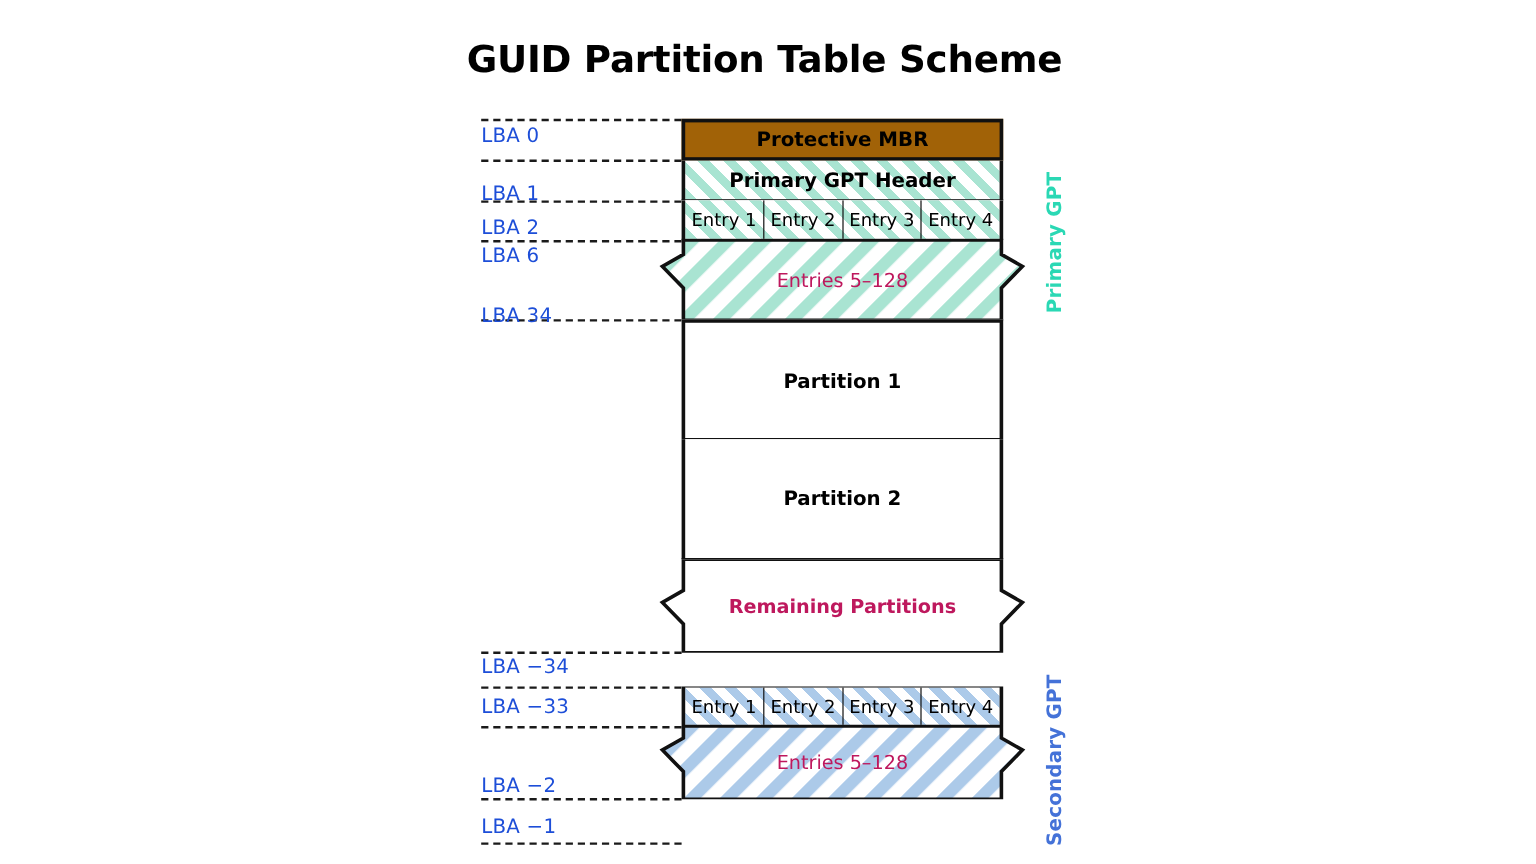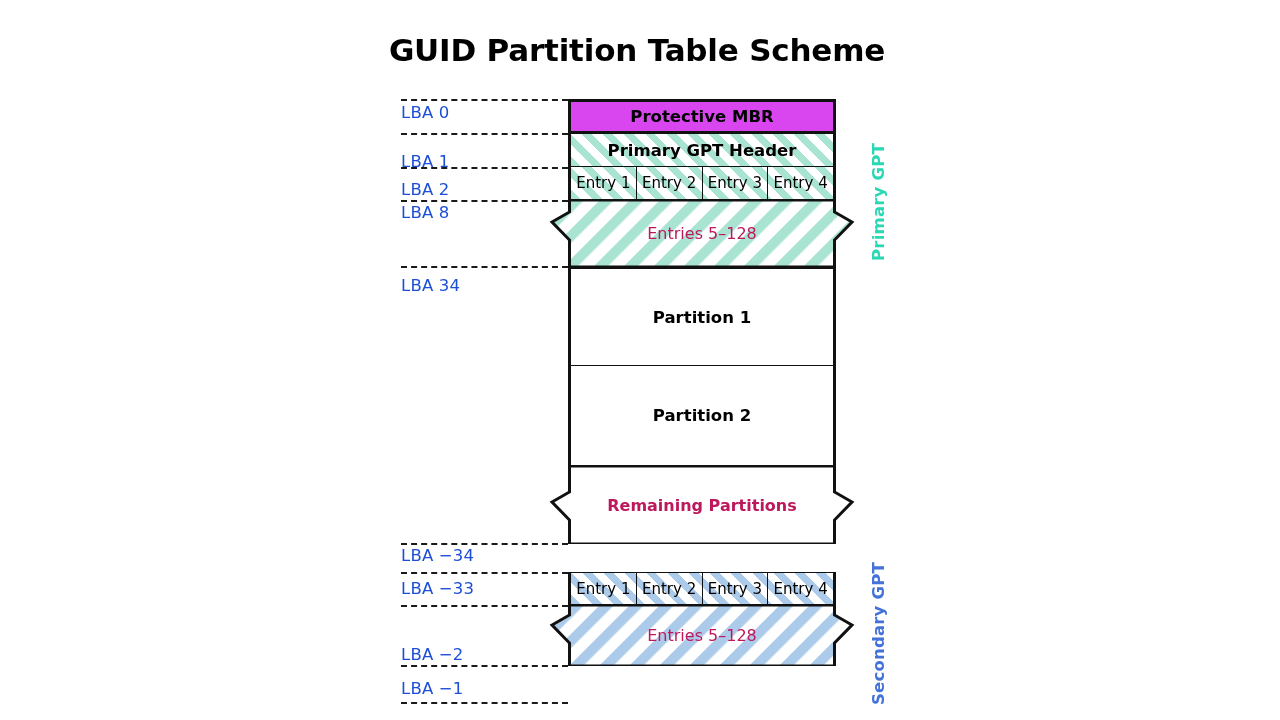--- a/index.html
+++ b/index.html
@@ -63,21 +63,21 @@
       #a9e4d2 0px, #a9e4d2 7px,
       #ffffff 7px, #ffffff 15px);
   }
   .hatch-blue{
     background-color:#ffffff;
     background-image:repeating-linear-gradient(
       45deg,
       #accae9 0px, #accae9 7px,
       #ffffff 7px, #ffffff 15px);
   }
-  .fill-gray{background:#d946ef;align-items:center;}
+  .fill-gray{background:#a16207;align-items:center;}
   .fill-white{background:#ffffff;}
 
   .bd-l{border-left:3px solid #111;}
   .bd-r{border-right:3px solid #111;}
   .bd-t{border-top:3px solid #111;}
   .bd-b{border-bottom:3px solid #111;}
   .hair-t{border-top:1.5px solid #111;}
   .hair-b{border-bottom:1.5px solid #111;}
 
   
@@ -135,22 +135,22 @@
   <div class="lba-line" style="top:266px; width:167px;"></div>
   <div class="lba-line" style="top:543px; width:167px;"></div>
   <div class="lba-line" style="top:572px; width:167px;"></div>
   <div class="lba-line" style="top:605px; width:167px;"></div>
   <div class="lba-line" style="top:665px; width:167px;"></div>
   <div class="lba-line" style="top:702px; width:167px;"></div>
 
   <div class="lba-label" style="top:103px;">LBA 0</div>
   <div class="lba-label" style="top:152px;">LBA 1</div>
   <div class="lba-label" style="top:180px;">LBA 2</div>
-  <div class="lba-label" style="top:203px;">LBA 8</div>
-  <div class="lba-label" style="top:276px;text-align:center;">LBA 34</div>
+  <div class="lba-label" style="top:203px;">LBA 6</div>
+  <div class="lba-label" style="top:253px;text-align:center;">LBA 34</div>
   <div class="lba-label" style="top:546px;">LBA −34</div>
   <div class="lba-label" style="top:579px;">LBA −33</div>
   <div class="lba-label" style="top:645px;">LBA −2</div>
   <div class="lba-label" style="top:679px;">LBA −1</div>
 
   <div class="band bold fill-gray bd-l bd-r bd-t bd-b" style="top:99px;height:35px;">
     <span>Protective MBR</span>
   </div>
 
   <div class="band bold hatch-green bd-l bd-r hair-b" style="top:134px;height:33px;">

